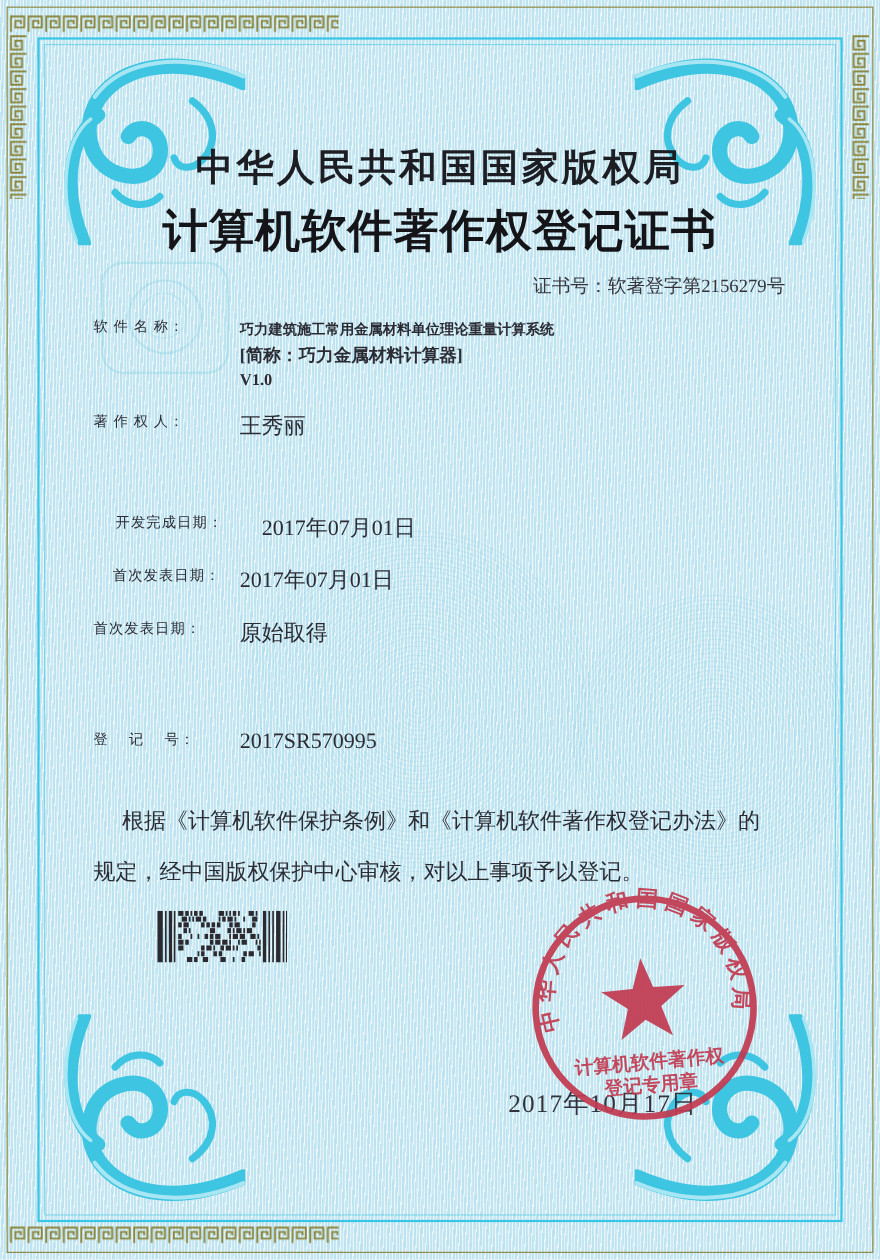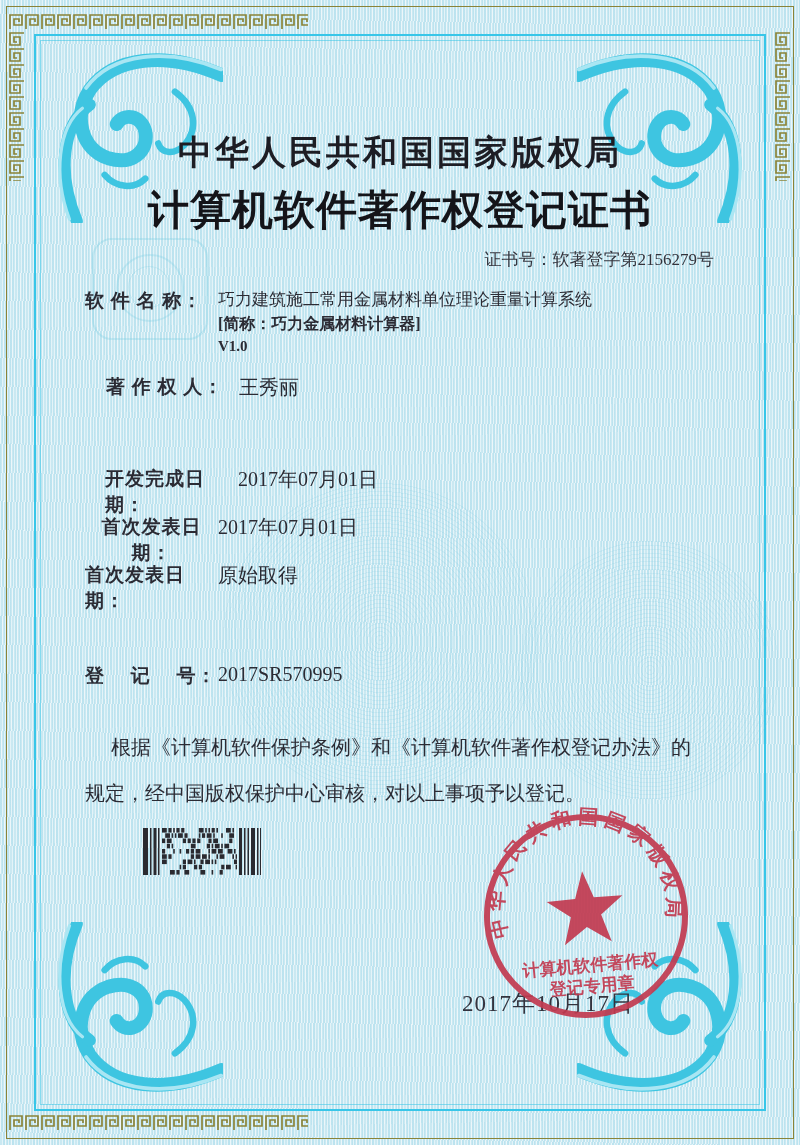--- a/index.html
+++ b/index.html
@@ -36,24 +36,24 @@
     border:2px solid rgba(120,205,225,.28);}
   .wm-emblem::before{content:"";position:absolute;left:34px;top:26px;width:40px;height:40px;border-radius:50%;
     border:1.5px solid rgba(120,205,225,.25);}
   
   .authority-title{position:absolute;left:0;right:0;top:130px;text-align:center;
     font-size:34px;font-weight:bold;letter-spacing:3px;color:#1d1d24;z-index:2;}
   .cert-title{position:absolute;left:0;right:0;top:183px;text-align:center;
     font-size:41px;font-weight:bold;letter-spacing:1px;color:#141419;z-index:2;}
   .cert-no-line{position:absolute;right:86px;top:248px;font-size:17px;color:#33333c;z-index:2;}
   .field{position:absolute;left:85px;z-index:2;color:#2b2b34;}
-  .field .lbl{display:inline-block;width:133px;font-size:19px;font-weight:700;letter-spacing:1px;vertical-align:top;}
+  .field .lbl{display:inline-block;width:133px;font-size:13px;font-weight:400;letter-spacing:1px;vertical-align:top;}
   .field .val{display:inline-block;font-size:20px;vertical-align:top;}
   .swname .val-block{display:inline-block;vertical-align:top;max-width:530px;}
-  .swname .l1{font-size:17px;font-weight:normal;line-height:24px;}
+  .swname .l1{font-size:13px;font-weight:bold;line-height:24px;}
   .swname .l2{font-size:16px;font-weight:bold;line-height:23px;}
   .swname .l3{font-size:15px;font-weight:bold;line-height:22px;font-family:"Liberation Serif",serif;}
   .statement{position:absolute;left:85px;width:636px;top:724px;z-index:2;
     font-size:20px;line-height:46px;color:#2b2b34;}
   .statement .ln1{text-indent:26px;}
   .barcode{position:absolute;left:143px;top:828px;width:118px;height:47px;z-index:2;}
   .serial{position:absolute;left:120px;top:985px;z-index:2;font-size:23px;color:#26262e;}
   .serial .num{font-family:"Liberation Mono","DejaVu Sans Mono",monospace;
     color:#b75e72;letter-spacing:3px;margin-left:14px;font-size:23px;}
   .seal-date{position:absolute;left:462px;top:988px;z-index:2;font-size:23px;color:#33333e;letter-spacing:1px;}
@@ -153,21 +153,21 @@
   <div class="cert-no-line"><span>证书号：</span><span>软著登字第2156279号</span></div>
 
   <div class="field swname" style="top:288px;">
     <span class="lbl">软 件 名 称：</span><span class="val-block">
       <div class="l1">巧力建筑施工常用金属材料单位理论重量计算系统</div>
       <div class="l2">[简称：巧力金属材料计算器]</div>
       <div class="l3">V1.0</div>
     </span>
   </div>
 
-  <div class="field" style="top:374px;padding-left:21px;">
+  <div class="field" style="top:374px;">
     <span class="lbl">著 作 权 人：</span><span class="val">王秀丽</span>
   </div>
   <div class="field" style="top:466px;margin-left:20px;">
     <span class="lbl">开发完成日期：</span><span class="val">2017年07月01日</span>
   </div>
   <div class="field" style="top:514px;text-align:center;">
     <span class="lbl">首次发表日期：</span><span class="val">2017年07月01日</span>
   </div>
   <div class="field" style="top:562px;">
     <span class="lbl">首次发表日期：</span><span class="val">原始取得</span>

